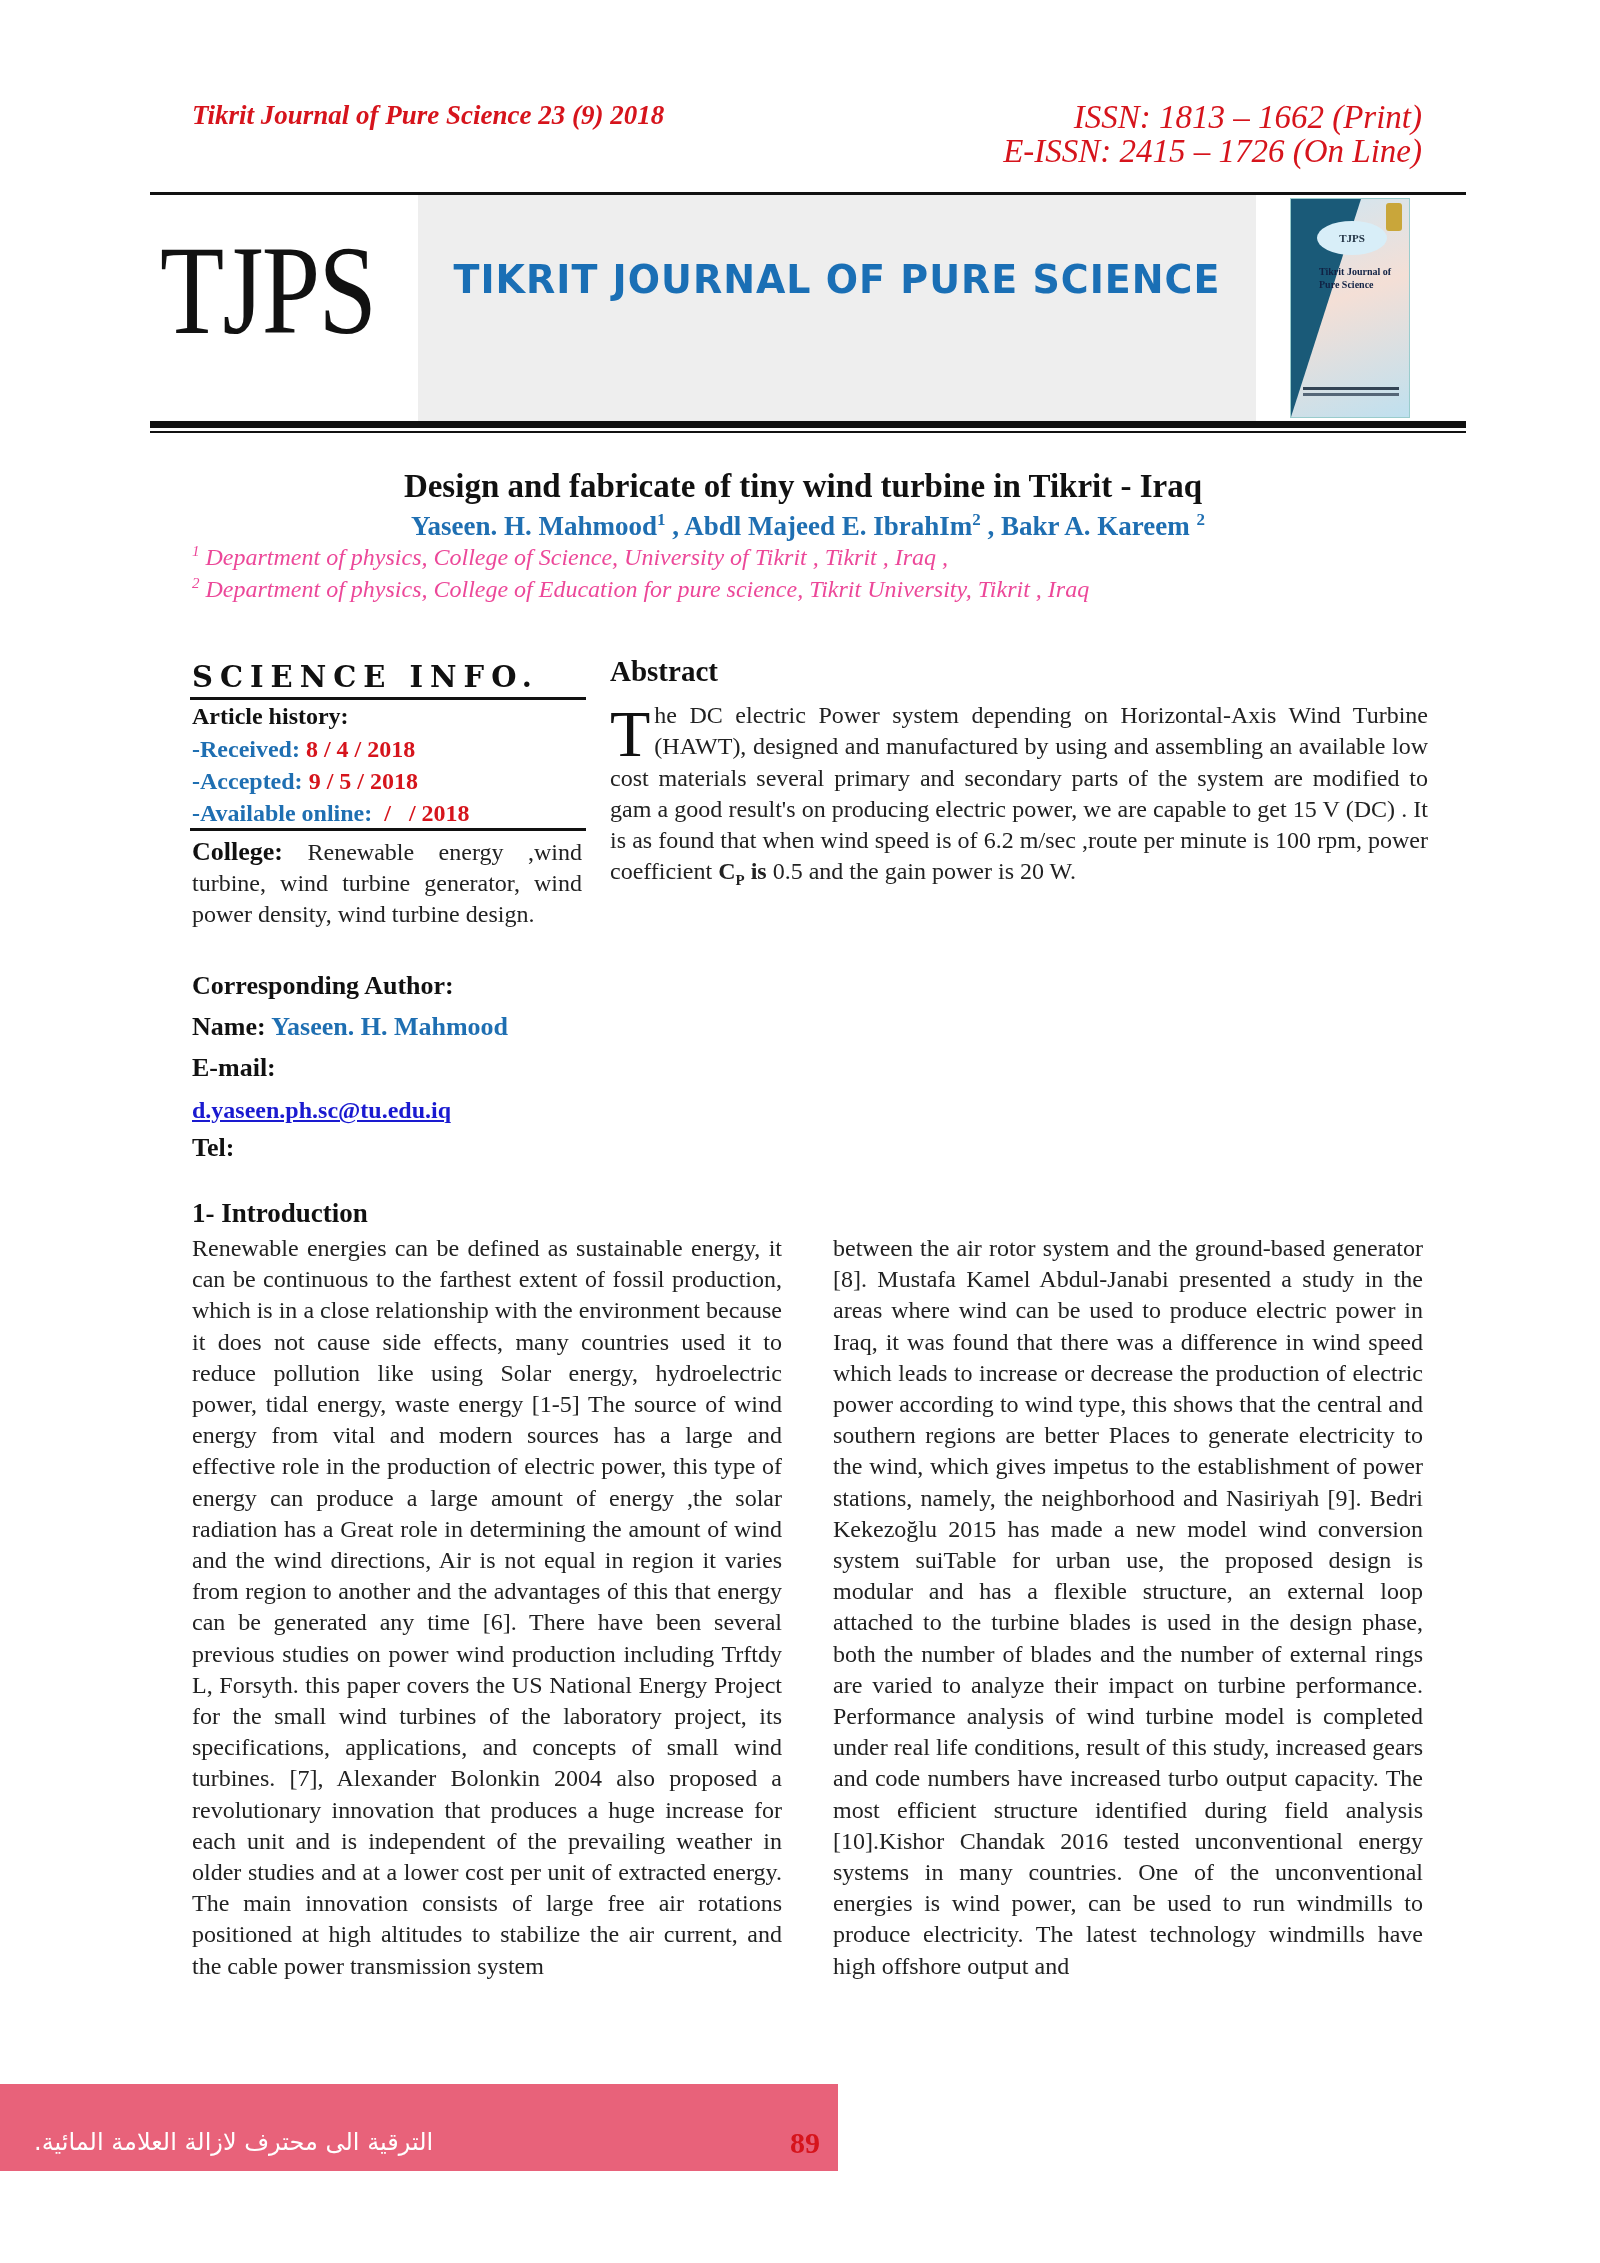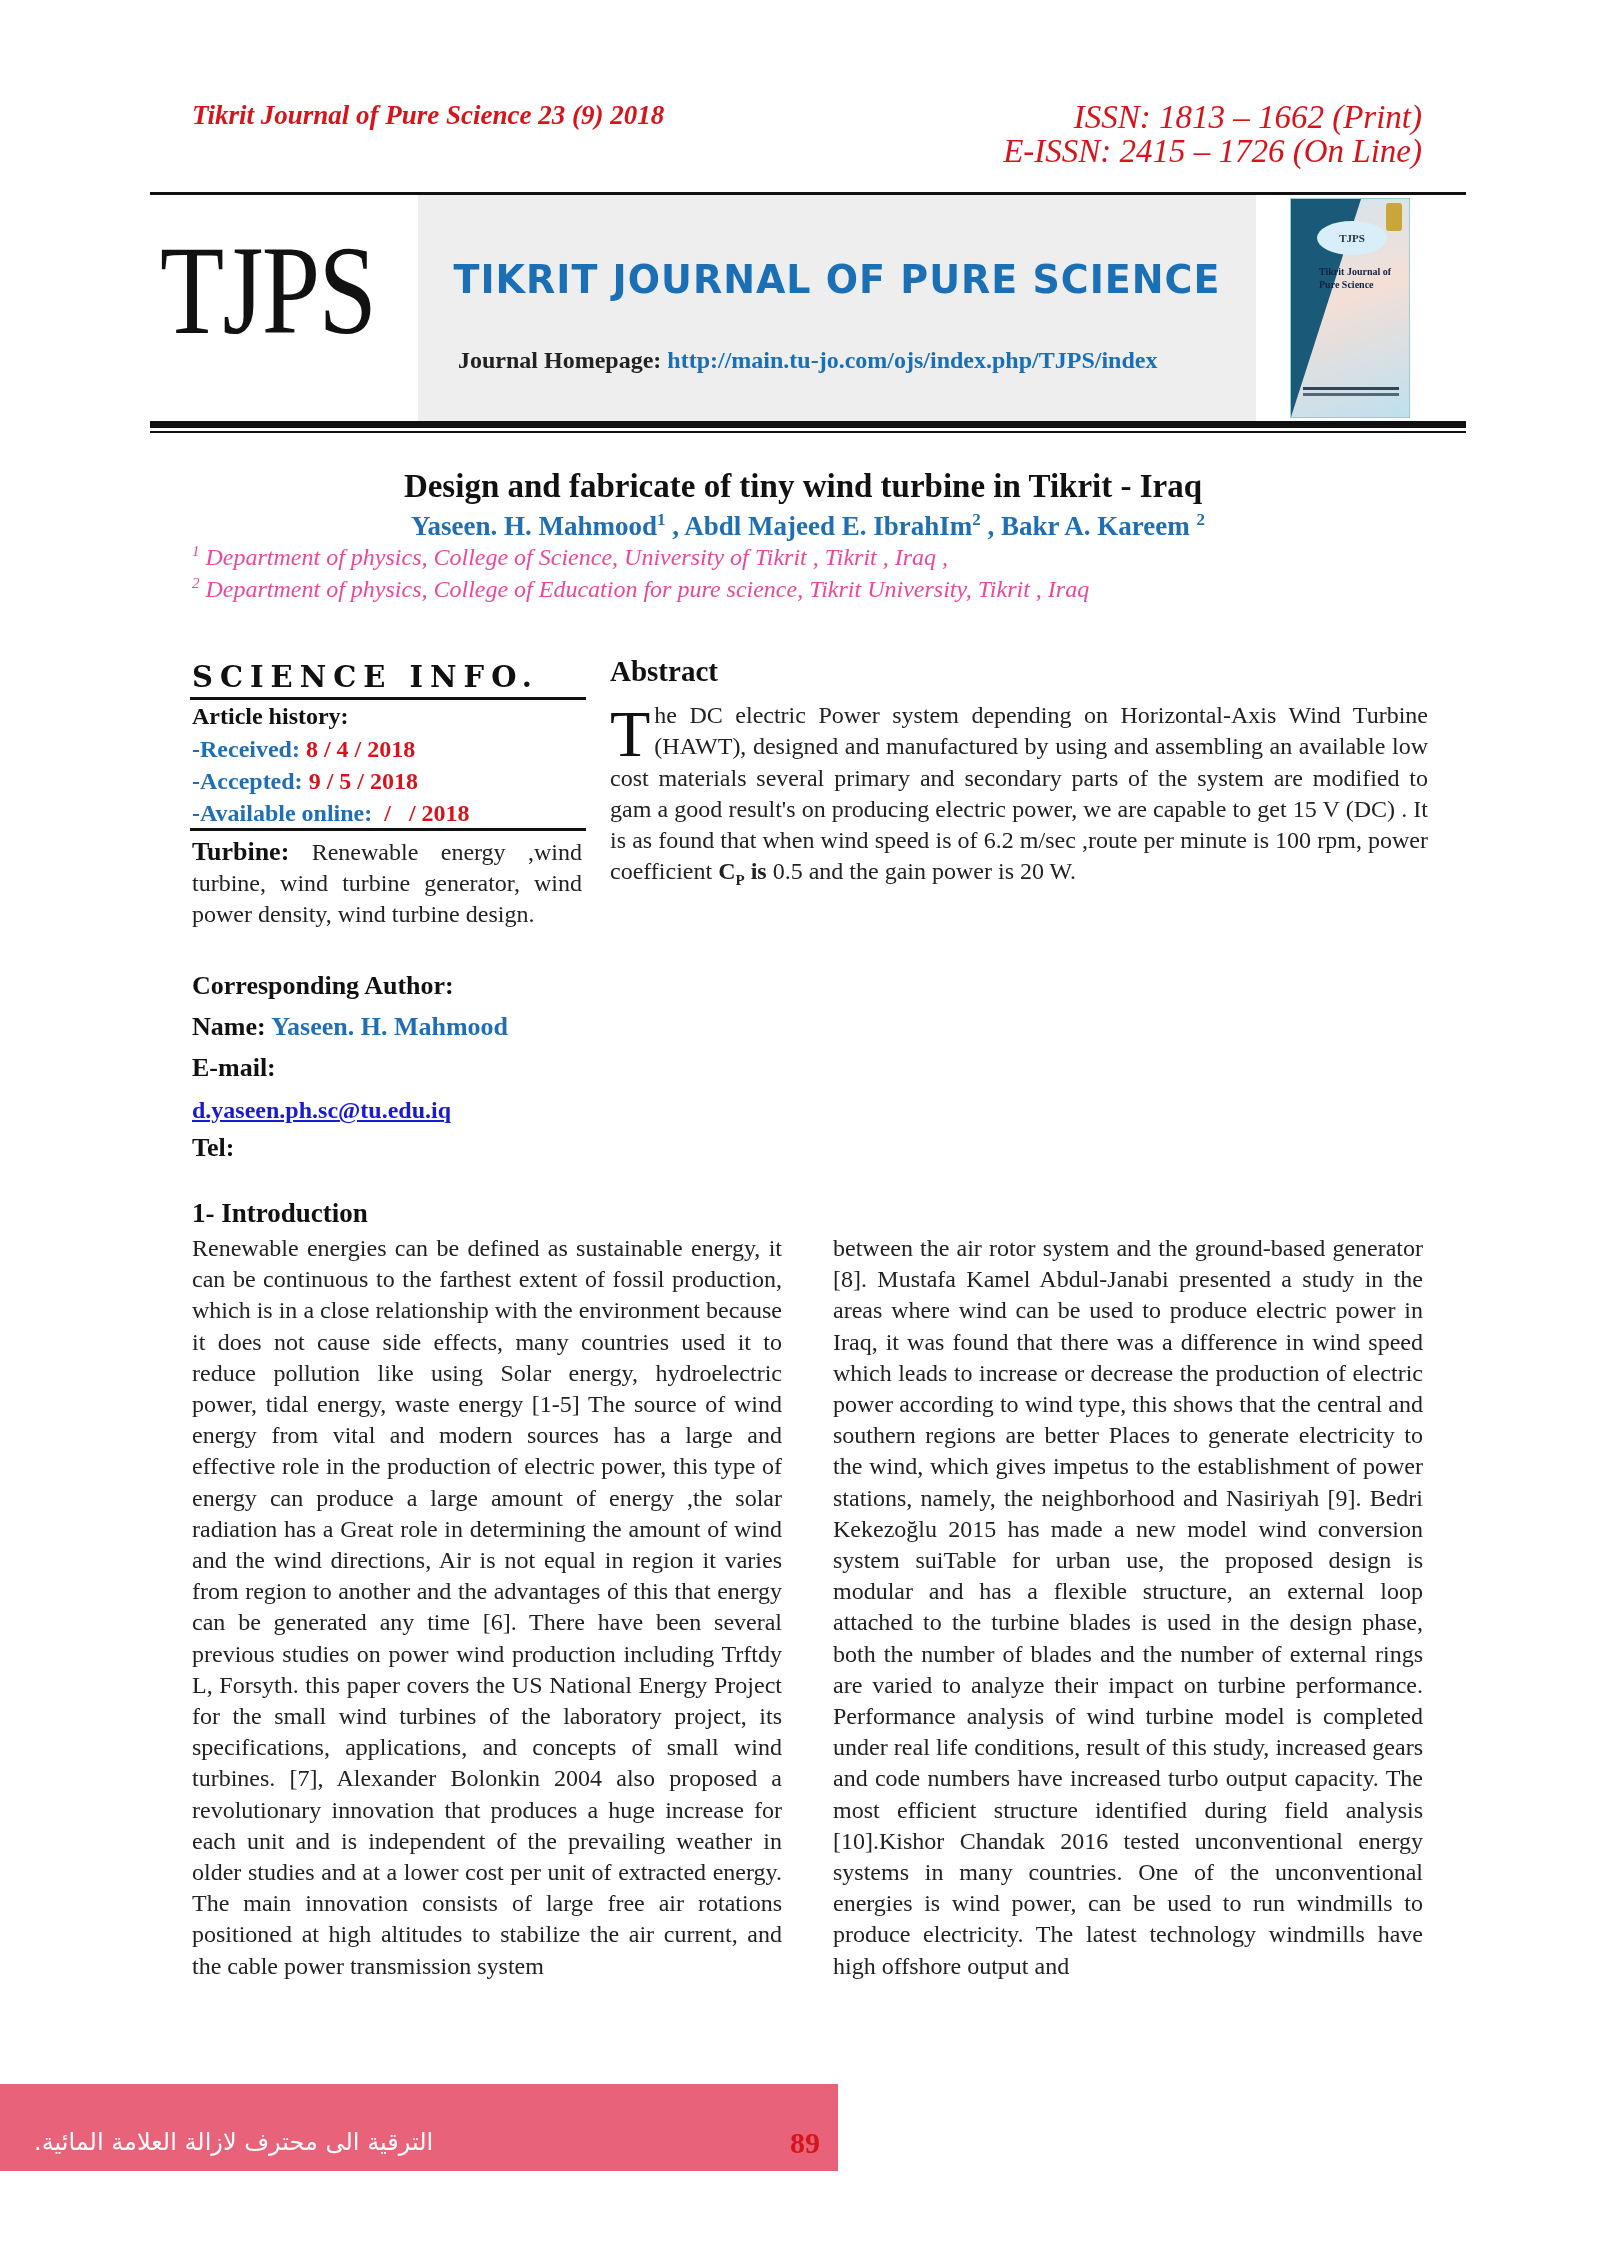--- a/index.html
+++ b/index.html
@@ -80,23 +80,20 @@
 <div class="abs run-right">
   <div>ISSN: 1813 – 1662 (Print)</div>
   <div>E-ISSN: 2415 – 1726 (On Line)</div>
 </div>
 
 <div class="abs rule-top"></div>
 <div class="abs masthead">
   <div class="logo">TJPS</div>
   <div class="mast-center">
     <div class="mast-title">TIKRIT JOURNAL OF PURE SCIENCE</div>
-    <div class="mast-home">
-      <span>Journal Homepage: </span><a>http://main.tu-jo.com/ojs/index.php/TJPS/index</a>
-    </div>
   </div>
   <div class="cover">
     <div class="cover-dark"></div>
     <div class="cover-emblem"></div>
     <div class="cover-oval">TJPS</div>
     <div class="cover-title">Tikrit Journal of Pure Science</div>
     <div class="cover-foot"></div>
   </div>
 </div>
 <div class="abs rule-bot1"></div>
@@ -122,21 +119,21 @@
   <span class="blue">-Received: </span><span class="red">8 / 4 / 2018</span>
 </div>
 <div class="abs ai-line" style="top:768px">
   <span class="blue">-Accepted: </span><span class="red">9 / 5 / 2018</span>
 </div>
 <div class="abs ai-line" style="top:800px">
   <span class="blue">-Available online: </span><span class="red" style="white-space:pre"> /   / 2018</span>
 </div>
 <div class="abs ai-rule2"></div>
 <div class="abs keywords">
-  <b>Turbine:</b><span> Renewable energy ,wind turbine, wind turbine generator, wind power density, wind turbine design.</span>
+  <b>College:</b><span> Renewable energy ,wind turbine, wind turbine generator, wind power density, wind turbine design.</span>
 </div>
 <div class="abs ca" style="top:971px">Corresponding Author:</div>
 <div class="abs ca" style="top:1012px">
   <span>Name: </span><span class="blue">Yaseen. H. Mahmood</span>
 </div>
 <div class="abs ca" style="top:1053px">E-mail:</div>
 <div class="abs ca" style="top:1095px">
   <a class="email-link">d.yaseen.ph.sc@tu.edu.iq</a>
 </div>
 <div class="abs ca" style="top:1133px">Tel:</div>

